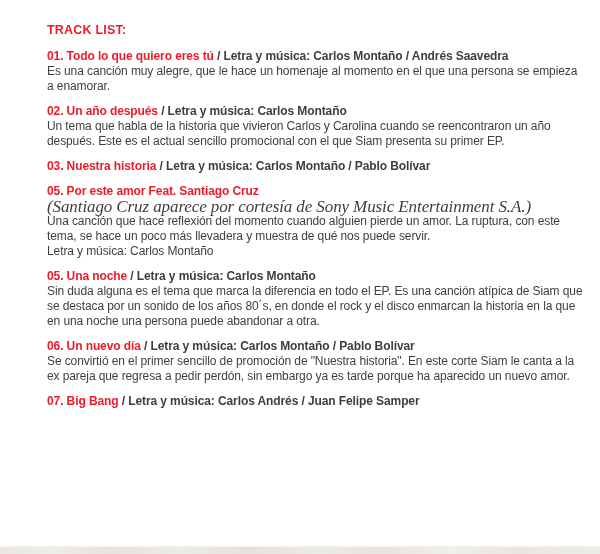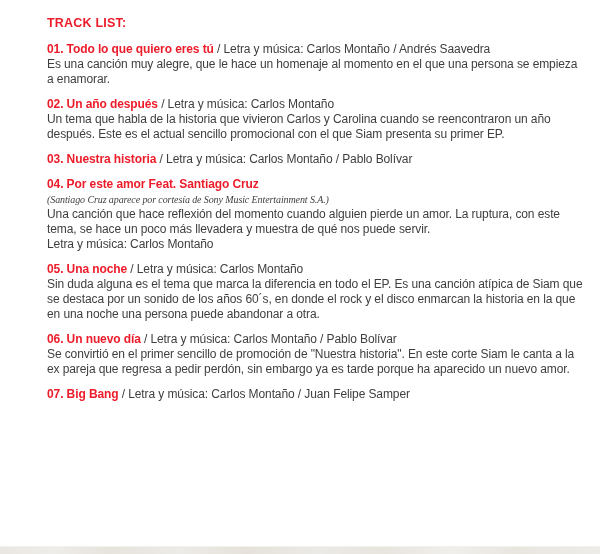--- a/index.html
+++ b/index.html
@@ -15,35 +15,35 @@
   .content {
     position: absolute;
     left: 47px; top: 12px;
     width: 537px;
     color: var(--ink);
     font-size: 12px;
     line-height: 15px;
     letter-spacing: -0.1px;
   }
   .tracklist-title {
-    margin: 4px 0 12px 0;
+    margin: 11px 0 12px 0;
     font-size: 12.5px;
     line-height: 14px;
     font-weight: bold;
     color: var(--red);
     letter-spacing: 0.2px;
   }
   .track { margin: 0 0 10px 0; }
   .track p { margin: 0; }
   .track-title { color: var(--red); font-weight: bold; margin-top: 42px; }
-  .track-credits { color: var(--ink); font-weight: normal; }
+  .track-credits { color: var(--ink); font-weight: bold; }
   .courtesy {
     font-family: "Liberation Serif", serif;
     font-style: italic;
-    font-size: 10px;
+    font-size: 17px;
   }
   .bottom-edge {
     position: absolute;
     left: 0; bottom: 0;
     width: 600px; height: 8px;
     background: linear-gradient(90deg,
       #eae7e2 0%, #efede9 9%, #e7e3dd 18%, #edebe7 30%,
       #e6e2db 41%, #eceae6 53%, #e8e4de 64%, #f1efec 75%,
       #e9e6e0 86%, #eeece8 100%);
     border-top: 1px solid #f3f1ee;
@@ -64,35 +64,35 @@
   <section class="track">
     <p><span class="track-title">02. Un año después</span><span class="track-credits"> / Letra y música: Carlos Montaño</span></p>
     <p>Un tema que habla de la historia que vivieron Carlos y Carolina cuando se reencontraron un año después. Este es el actual sencillo promocional con el que Siam presenta su primer EP.</p>
   </section>
 
   <section class="track">
     <p><span class="track-title">03. Nuestra historia</span><span class="track-credits"> / Letra y música: Carlos Montaño / Pablo Bolívar</span></p>
   </section>
 
   <section class="track">
-    <p><span class="track-title">04. Por este amor Feat. Santiago Cruz</span></p>
+    <p><span class="track-title">05. Por este amor Feat. Santiago Cruz</span></p>
     <p class="courtesy">(Santiago Cruz aparece por cortesía de Sony Music Entertainment S.A.)</p>
     <p>Una canción que hace reflexión del momento cuando alguien pierde un amor. La ruptura, con este tema, se hace un poco más llevadera y muestra de qué nos puede servir.</p>
     <p>Letra y música: Carlos Montaño</p>
   </section>
 
   <section class="track">
     <p><span class="track-title">05. Una noche</span><span class="track-credits"> / Letra y música: Carlos Montaño</span></p>
-    <p>Sin duda alguna es el tema que marca la diferencia en todo el EP. Es una canción atípica de Siam que se destaca por un sonido de los años 60´s, en donde el rock y el disco enmarcan la historia en la que en una noche una persona puede abandonar a otra.</p>
+    <p>Sin duda alguna es el tema que marca la diferencia en todo el EP. Es una canción atípica de Siam que se destaca por un sonido de los años 80´s, en donde el rock y el disco enmarcan la historia en la que en una noche una persona puede abandonar a otra.</p>
   </section>
 
   <section class="track">
     <p><span class="track-title">06. Un nuevo día</span><span class="track-credits"> / Letra y música: Carlos Montaño / Pablo Bolívar</span></p>
     <p>Se convirtió en el primer sencillo de promoción de "Nuestra historia". En este corte Siam le canta a la ex pareja que regresa a pedir perdón, sin embargo ya es tarde porque ha aparecido un nuevo amor.</p>
   </section>
 
   <section class="track">
-    <p><span class="track-title">07. Big Bang</span><span class="track-credits"> / Letra y música: Carlos Montaño / Juan Felipe Samper</span></p>
+    <p><span class="track-title">07. Big Bang</span><span class="track-credits"> / Letra y música: Carlos Andrés / Juan Felipe Samper</span></p>
   </section>
 
 </div>
 
 <div class="bottom-edge"></div>
 
 </body></html>

